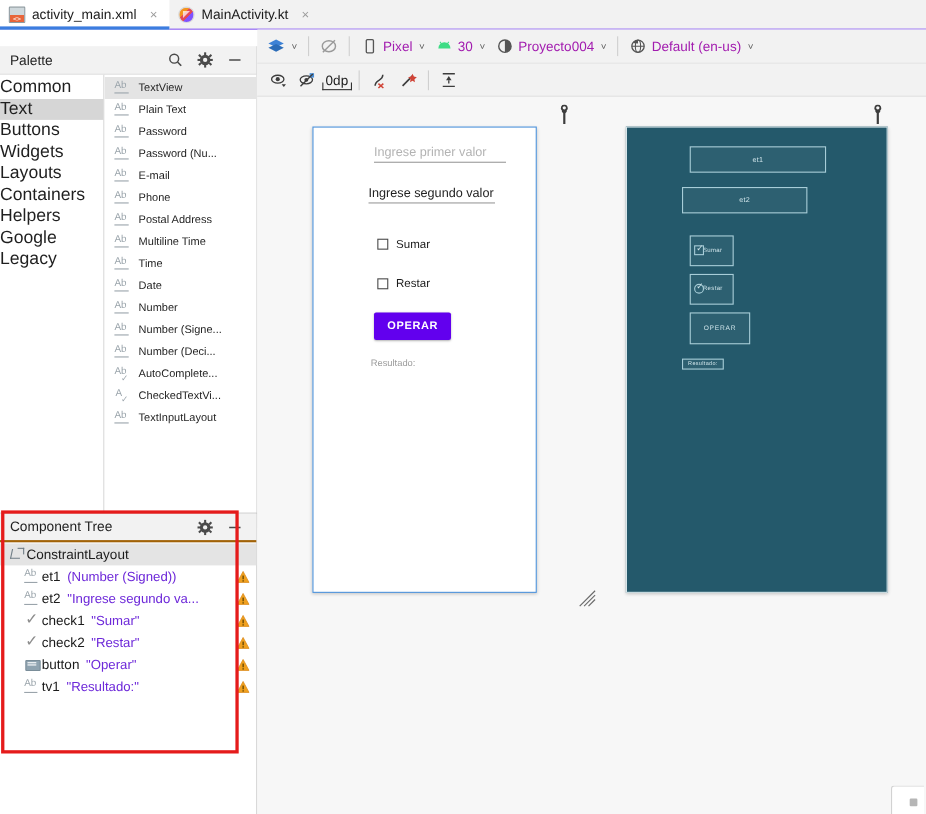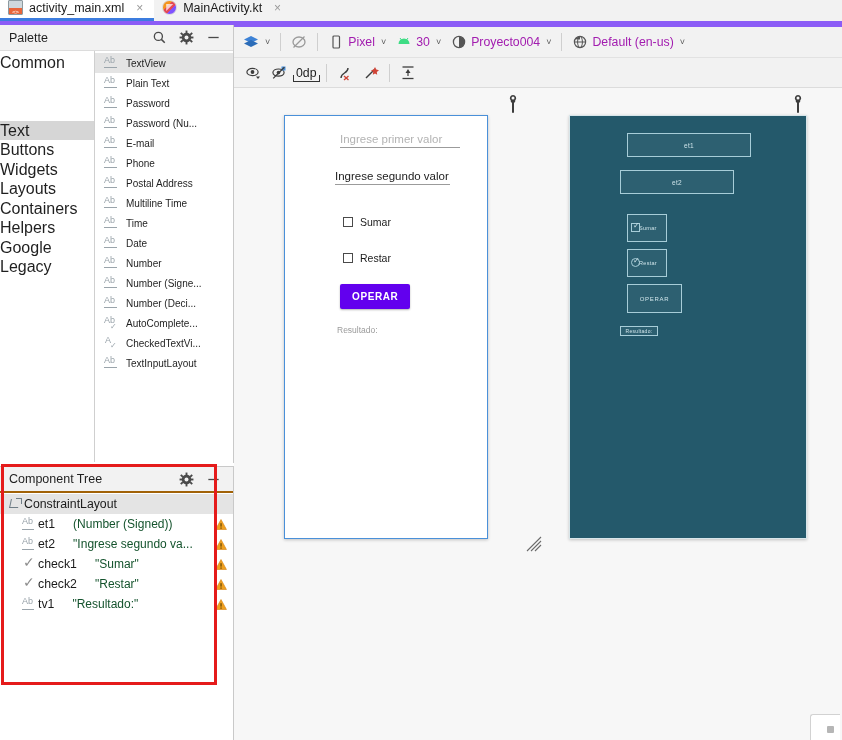--- a/index.html
+++ b/index.html
@@ -11,22 +11,22 @@
     font-size: 12px;
     color: #1f1f1f;
     background: #f2f2f2;
   }
   #app { position: relative; width: 842px; height: 740px; background: #ffffff; }
 
   
   #tabstrip {
     position: absolute; left: 0; top: 0; width: 842px; height: 27px;
     background: #f2f2f2;
-    border-bottom: 6px solid #8b5cf6;
-    display: flex; align-items: flex-end;
+    border-bottom: 1px solid #8b5cf6;
+    display: flex; align-items: center;
   }
   .etab {
     display: flex; align-items: center; gap: 6px;
     padding: 0 9px 0 8px; height: 27px;
     cursor: default; position: relative;
     white-space: nowrap;
   }
   .etab.active { background: #ffffff; }
   .etab.active::after {
     content: ""; position: absolute; left: 0; right: 0; bottom: 0;
@@ -51,37 +51,37 @@
   }
   .ic-kt::after {
     content: ""; position: absolute; left: 50%; top: 50%;
     width: 7px; height: 7px; margin: -3.5px 0 0 -3.5px;
     background: #ffffff; opacity: .72;
     clip-path: polygon(0 0, 100% 0, 0 100%);
   }
 
   
   #palette {
-    position: absolute; left: 0; top: 25px; width: 234px; height: 438px;
+    position: absolute; left: 0; top: 42px; width: 234px; height: 438px;
     background: #ffffff; border-right: 1px solid #c9c9c9;
   }
   #palette-header {
     height: 26px; display: flex; align-items: center;
     padding: 0 6px 0 9px; background: #f2f2f2; border-bottom: 1px solid #dcdcdc;
   }
   #palette-title { font-size: 12.5px; flex: 1; }
   .hdr-icons { display: flex; align-items: center; gap: 12px; padding-right: 6px; }
   .hdr-ic { width: 15px; height: 15px; display: block; }
   #palette-body { display: flex; height: 411px; }
   #palette-cats {
     width: 95px; border-right: 1px solid #cfcfcf; background: #ffffff;
     padding-top: 2px;
   }
   .pcat { height: 19.5px; line-height: 19.5px; font-size: 16px; cursor: default; }
-  .pcat.selected { background: #d6d6d6; margin-top: 48px; }
+  .pcat.selected { background: #d6d6d6; }
   #palette-items { flex: 1; background: #ffffff; padding-top: 2px; overflow: hidden; }
   .pitem {
     height: 20px; display: flex; align-items: center; gap: 7px;
     padding-left: 9px; font-size: 10px; cursor: default; white-space: nowrap;
   }
   .pitem.selected { background: #e4e4e4; }
   .pic { width: 15px; height: 14px; flex: 0 0 15px; position: relative; color: #8d9aa0; }
   .pic-ab::before {
     content: "Ab"; position: absolute; left: 0; top: -1px;
     font-size: 9px; color: #9aa4ab; font-family: "Liberation Sans", sans-serif;
@@ -115,21 +115,21 @@
   }
   #ctree-title { font-size: 12.5px; flex: 1; }
   #ctree-body { padding-top: 1px; }
   .trow {
     height: 20px; display: flex; align-items: center; font-size: 12.3px;
     cursor: default; white-space: nowrap; padding-right: 6px;
   }
   .trow.selected { background: #e4e4e4; }
   .trow .tic { width: 16px; flex: 0 0 16px; position: relative; height: 14px; }
   .trow .tname { color: #1b1b1b; }
-  .trow .tval { color: #14532d; margin-left: 18px; font-size: 12px; }
+  .trow .tval { color: #6d28d9; margin-left: 6px; font-size: 12px; }
   .trow .twarn { margin-left: auto; }
   .indent1 { padding-left: 8px; }
   .indent2 { padding-left: 22px; }
   .tic-cl::before {
     content: ""; position: absolute; left: 2px; top: 2px; width: 8px; height: 8px;
     border-left: 1.6px solid #6f7d86; border-bottom: 1.6px solid #6f7d86;
     transform: skewX(-12deg);
   }
   .tic-cl::after {
     content: ""; position: absolute; left: 8px; top: 1px; width: 5px; height: 5px;
@@ -476,20 +476,32 @@
           <span class="tval">"Restar"</span>
           <span class="twarn">
             <svg class="warn-tri" viewBox="0 0 14 13">
               <polygon points="7,0.6 13.4,12.4 0.6,12.4" fill="#f0a01e" stroke="#d9881a" stroke-width="0.8"></polygon>
               <rect x="6.3" y="5" width="1.5" height="4" fill="#6b4a05"></rect>
               <rect x="6.3" y="10" width="1.5" height="1.5" fill="#6b4a05"></rect>
             </svg>
           </span>
         </div>
         <div class="trow indent2">
+          <span class="tic tic-btn"></span>
+          <span class="tname">button</span>
+          <span class="tval">"Operar"</span>
+          <span class="twarn">
+            <svg class="warn-tri" viewBox="0 0 14 13">
+              <polygon points="7,0.6 13.4,12.4 0.6,12.4" fill="#f0a01e" stroke="#d9881a" stroke-width="0.8"></polygon>
+              <rect x="6.3" y="5" width="1.5" height="4" fill="#6b4a05"></rect>
+              <rect x="6.3" y="10" width="1.5" height="1.5" fill="#6b4a05"></rect>
+            </svg>
+          </span>
+        </div>
+        <div class="trow indent2">
           <span class="tic tic-ab"></span>
           <span class="tname">tv1</span>
           <span class="tval">"Resultado:"</span>
           <span class="twarn">
             <svg class="warn-tri" viewBox="0 0 14 13">
               <polygon points="7,0.6 13.4,12.4 0.6,12.4" fill="#f0a01e" stroke="#d9881a" stroke-width="0.8"></polygon>
               <rect x="6.3" y="5" width="1.5" height="4" fill="#6b4a05"></rect>
               <rect x="6.3" y="10" width="1.5" height="1.5" fill="#6b4a05"></rect>
             </svg>
           </span>

